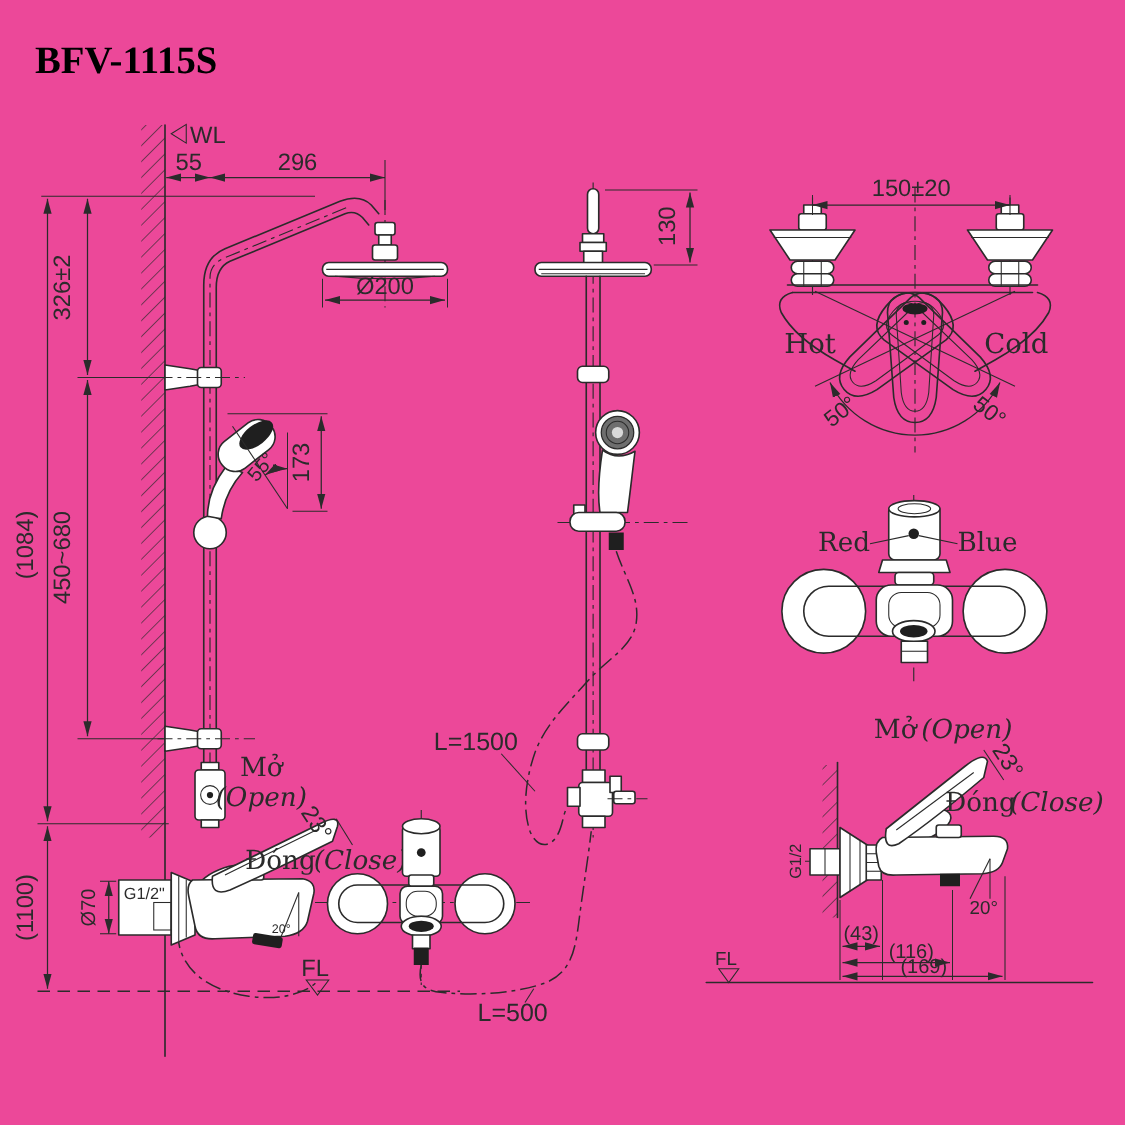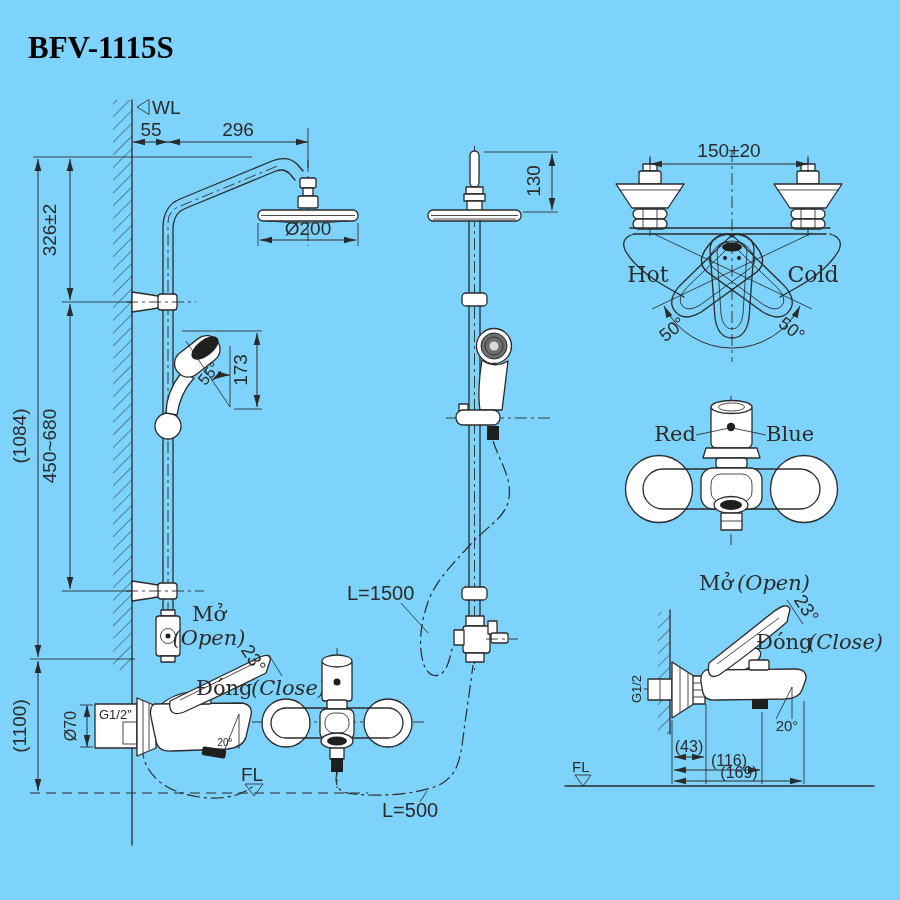--- a/index.html
+++ b/index.html
@@ -1,16 +1,16 @@
 <!DOCTYPE html>
 <html><head>
 <meta charset="utf-8">
 <style>
   html,body{margin:0;padding:0;background:#fff}
-  .wrap{width:900px;height:900px;position:relative;background:#7dd3fc;overflow:hidden}
+  .wrap{width:900px;height:900px;position:relative;background:#ec4899;overflow:hidden}
   svg{display:block}
   .ln{fill:none;stroke:#2b2b2b;stroke-width:1.3;stroke-linejoin:round;stroke-linecap:round}
   .lnf{fill:#fff;stroke:#2b2b2b;stroke-width:1.3;stroke-linejoin:round}
   .thin{fill:none;stroke:#2b2b2b;stroke-width:0.85}
   .dim{fill:none;stroke:#2b2b2b;stroke-width:1}
   .cl{fill:none;stroke:#2b2b2b;stroke-width:0.9;stroke-dasharray:12 4 3 4}
   .hose{fill:none;stroke:#2b2b2b;stroke-width:1.2;stroke-dasharray:13 4 3 4}
   .dsh{fill:none;stroke:#2b2b2b;stroke-width:1.1;stroke-dasharray:10 6}
   .dk{fill:#1f1f1f;stroke:none}
   text{fill:#2b2b2b}

